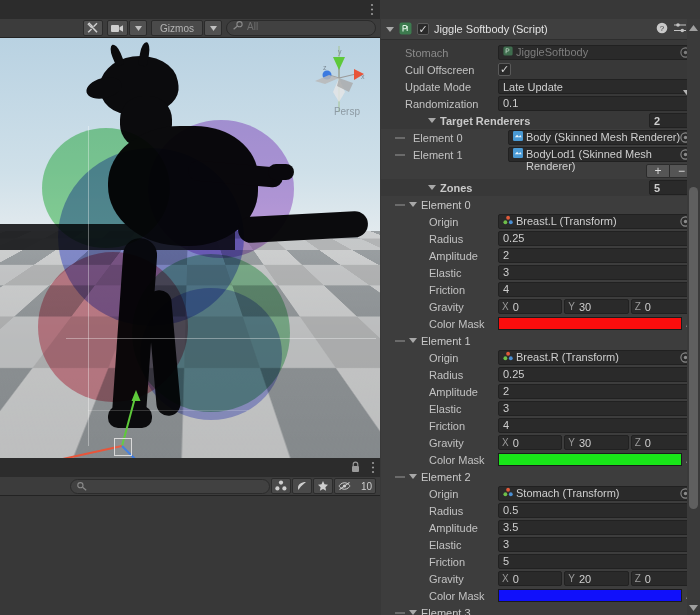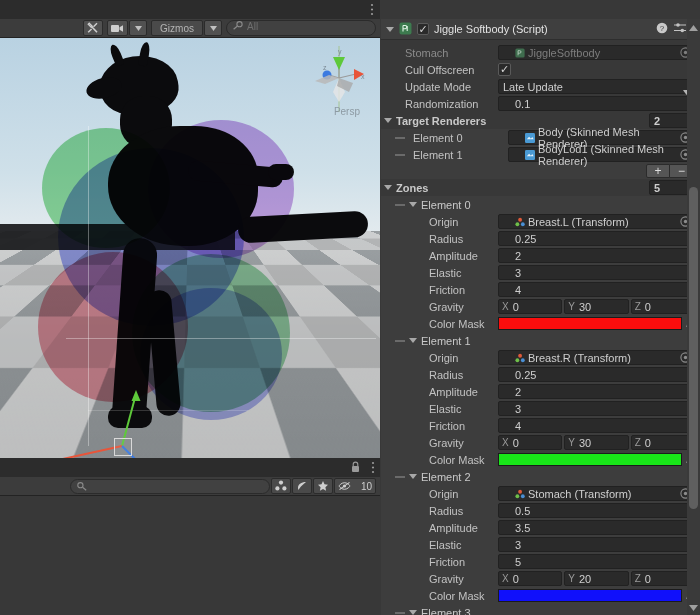--- a/index.html
+++ b/index.html
@@ -147,21 +147,21 @@
 
   .row {
     height: 17px; display: flex; align-items: center; position: relative;
   }
   .row .lbl { width: 117px; padding-left: 24px; color: #c2c2c2; font-size: 11px; white-space: nowrap; }
   .row .lbl.deep { padding-left: 48px; }
   .row .lbl.dim { color: #8b8b8b; }
   .field {
     height: 15px; flex: 1; margin-right: 5px; background: #2a2a2a;
     border: 1px solid #212121; border-radius: 2px;
-    display: flex; align-items: center; padding: 0 16px; color: #cfcfcf; font-size: 11px;
+    display: flex; align-items: flex-start; padding: 0 4px; color: #cfcfcf; font-size: 11px;
     position: relative;
   }
   .field.obj { background: #2a2a2a; }
   .field.readonly { color: #7d7d7d; }
   .field .picker {
     position: absolute; right: 3px; top: 1px; width: 11px; height: 11px;
   }
   .objicon { width: 10px; height: 10px; margin-right: 3px; flex: none; }
   .dropdown {
     height: 15px; flex:1; margin-right:5px; background:#2a2a2a; border:1px solid #212121;
@@ -170,21 +170,21 @@
   }
   .dropdown .caret { position:absolute; right: 4px; top: 5px; }
   .checkbox {
     width: 13px; height: 13px; background: #2a2a2a; border: 1px solid #5a5a5a;
     border-radius: 2px; display:flex; align-items:center; justify-content:center;
     color: #d6d6d6; font-size: 11px; line-height: 1;
   }
   .foldout {
     height: 17px; display:flex; align-items:center; gap:4px; font-size:11px; color:#c9c9c9;
   }
-  .foldout.lvl0 { padding-left: 3px; font-weight: bold; }
+  .foldout.lvl0 { padding-left: 3px; font-weight: bold; margin-left: 44px; }
   .tri { width:0;height:0;border-left:4px solid transparent;border-right:4px solid transparent;border-top:5px solid #a8a8a8; }
   .count-field {
     position: absolute; right: 5px; top: 1px; width: 46px; height: 15px;
     background:#2a2a2a; border:1px solid #212121; border-radius:2px;
     display:flex; align-items:center; padding:0 4px; font-size: 11px; color:#cfcfcf;
   }
   .drag-handle { width: 10px; height: 2px; background: #6a6a6a; margin-left: 14px; flex:none; }
   .elem-row { height: 17px; display:flex; align-items:center; gap:4px; }
   .elem-row .name { color: #c9c9c9; font-size: 11px; }
   .list-bg { background: #3d3d3d; position: relative; }

